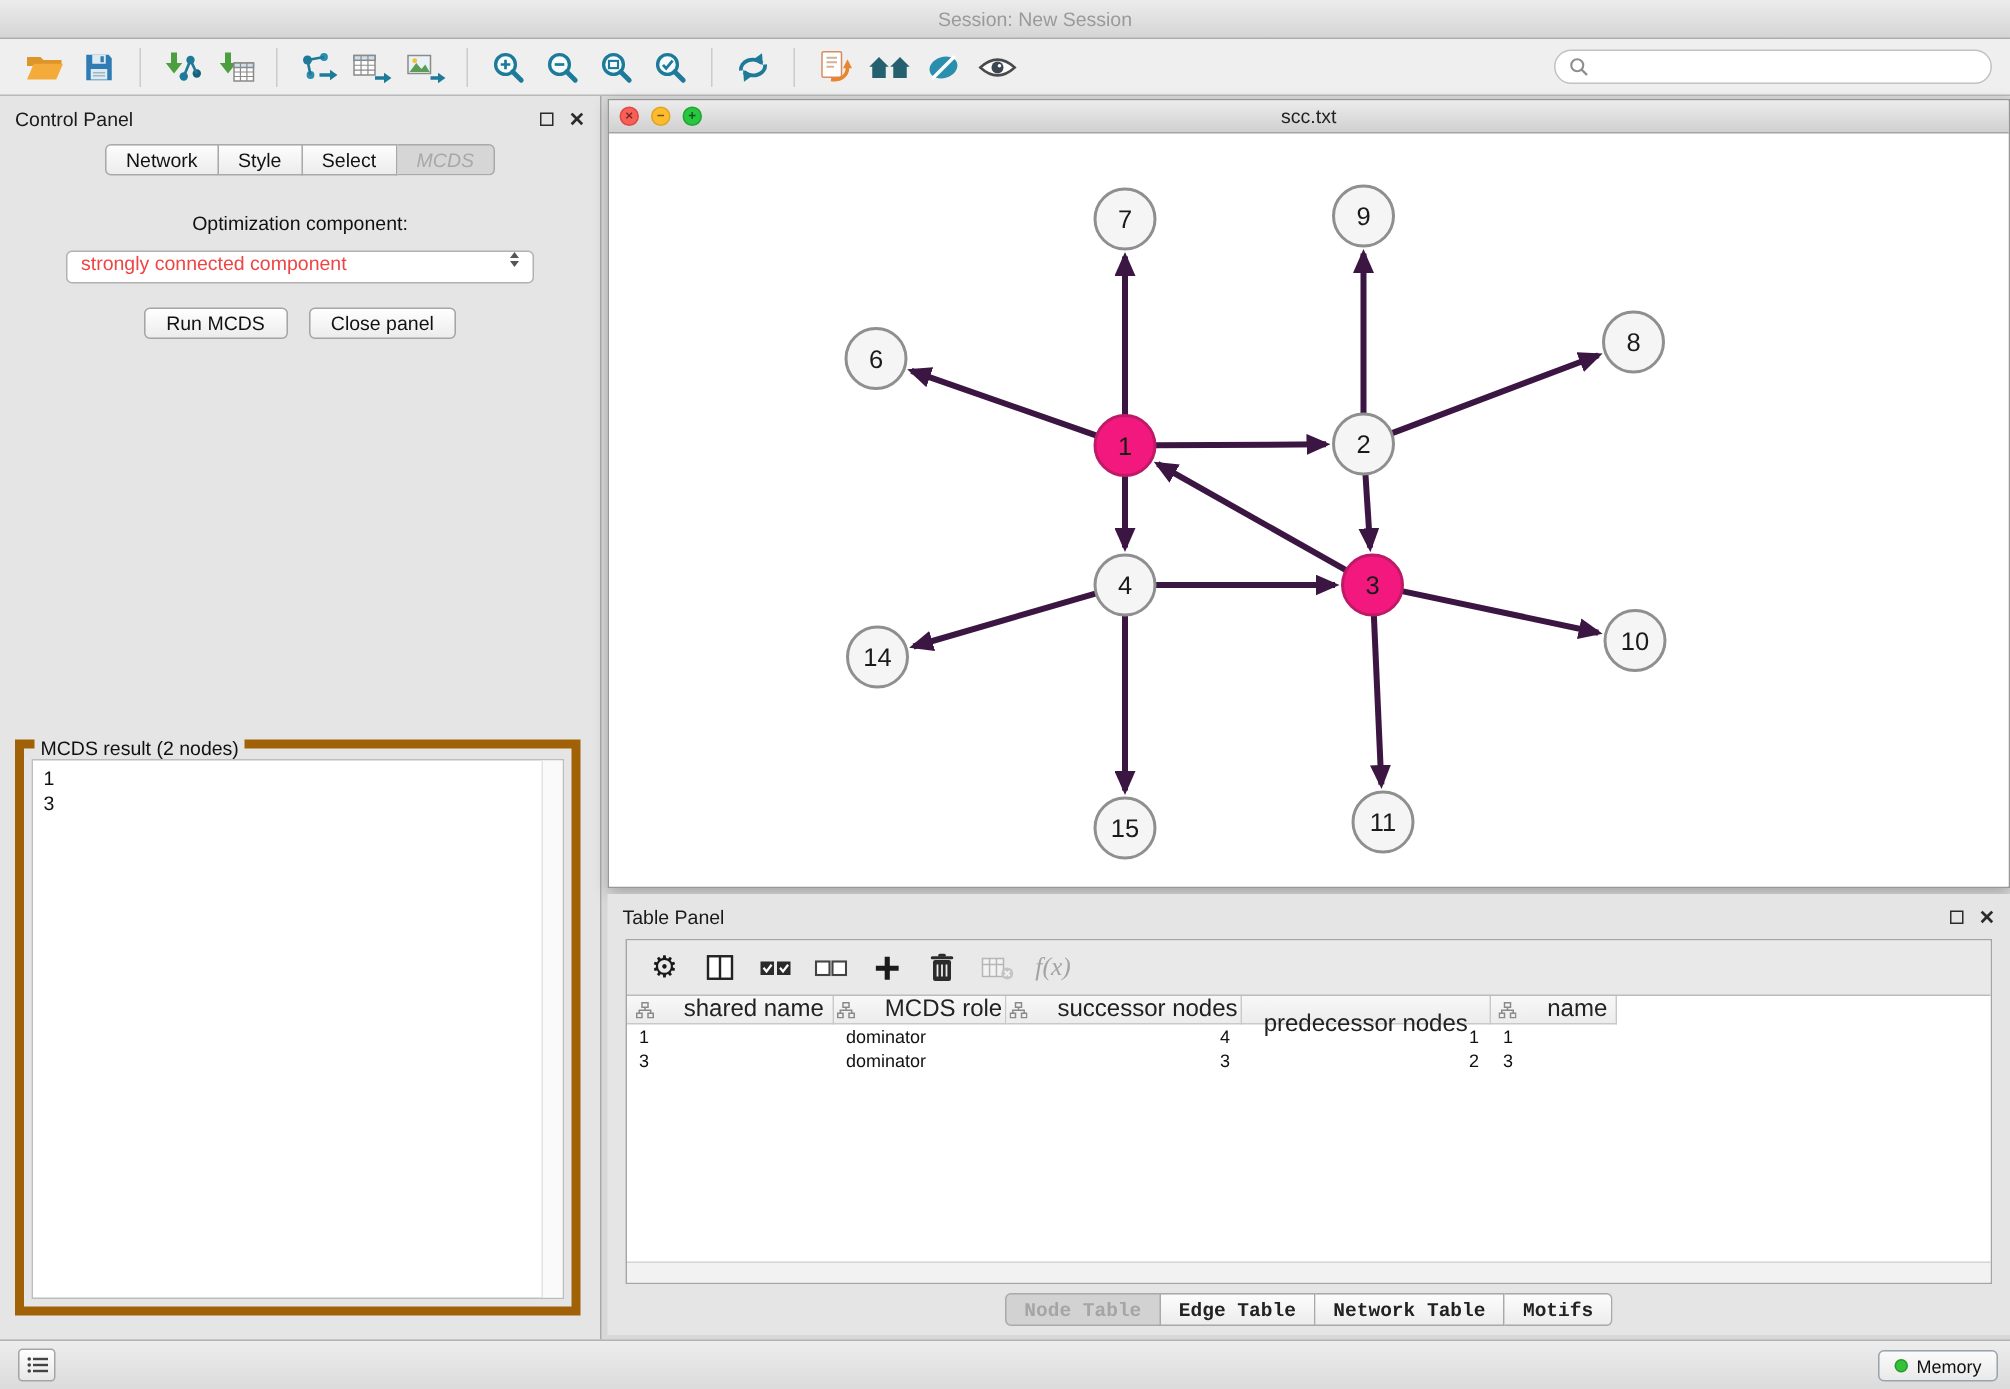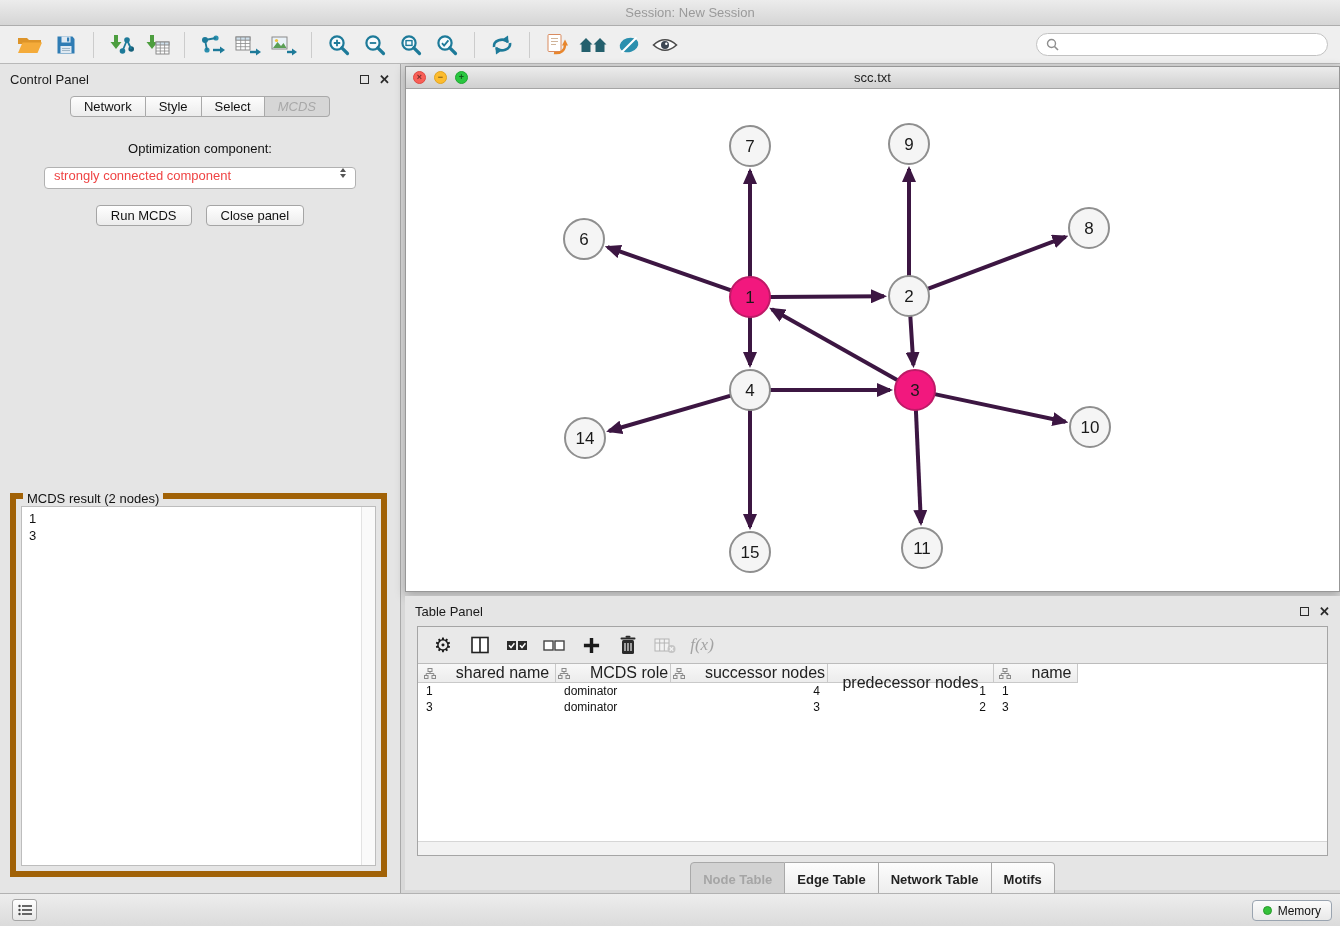--- a/index.html
+++ b/index.html
@@ -79,22 +79,22 @@
   .tbl { position: absolute; top: 37px; left: 0; right: 0; bottom: 14px; overflow: hidden; background: #fff; }
   .tbl-header { display: flex; height: 19px; }
   .th { display: flex; align-items: center; justify-content: center; gap: 20px; font-size: 16px; color: #222;
     background: linear-gradient(#f8f8f8, #ececec); border-right: 1px solid #c9c9c9; border-bottom: 1px solid #c9c9c9; }
   .tr { display: flex; height: 16px; }
   .td { font-size: 12px; color: #111; padding: 0 8px; line-height: 16px; white-space: nowrap; overflow: hidden; }
   .col0 { width: 138px; } .col1 { width: 115px; } .col2 { width: 157px; } .col3 { width: 166px; flex-direction: column; } .col4 { width: 84px; }
   .ta-r { text-align: right; }
   .tbl-hscroll { position: absolute; left: 0; right: 0; bottom: 0; height: 14px; background: #f2f2f2; border-top: 1px solid #d6d6d6; }
   .bottom-tabs { position: absolute; left: 0; right: 0; top: 266px; display: flex; justify-content: center; }
-  .btab { height: 22px; padding: 16px 12px; display: flex; align-items: center; font-size: 13px; font-weight: bold;
-    background: linear-gradient(#fdfdfd, #ececec); border: 1px solid #a9a9a9; border-left: none; color: #222; }
+  .btab { height: 22px; padding: 4px 12px; display: flex; align-items: center; font-size: 13px; font-weight: bold;
+    background: linear-gradient(#fdfdfd, #ececec); border: 1px solid #a9a9a9; border-left: none; color: #222; font-family: Liberation Mono, monospace; }
   .btab:first-child { border-left: 1px solid #a9a9a9; border-radius: 4px 0 0 4px; }
   .btab:last-child { border-radius: 0 4px 4px 0; }
   .btab.active { background: #d2d2d2; color: #a5a5a5; }
 
   
   .statusbar { position: absolute; left: 0; bottom: 0; width: 1340px; height: 33px;
     background: linear-gradient(#ededed, #dbdbdb); border-top: 1px solid #b2b2b2; }
   .menu-btn { position: absolute; left: 12px; top: 5px; width: 25px; height: 22px; border: 1px solid #a5a5a5;
     border-radius: 3px; background: linear-gradient(#ffffff, #e7e7e7); display: flex; align-items: center; justify-content: center; }
   .memory-btn { position: absolute; right: 8px; top: 6px; height: 21px; padding: 0 10px; border: 1px solid #9aa4b0;

